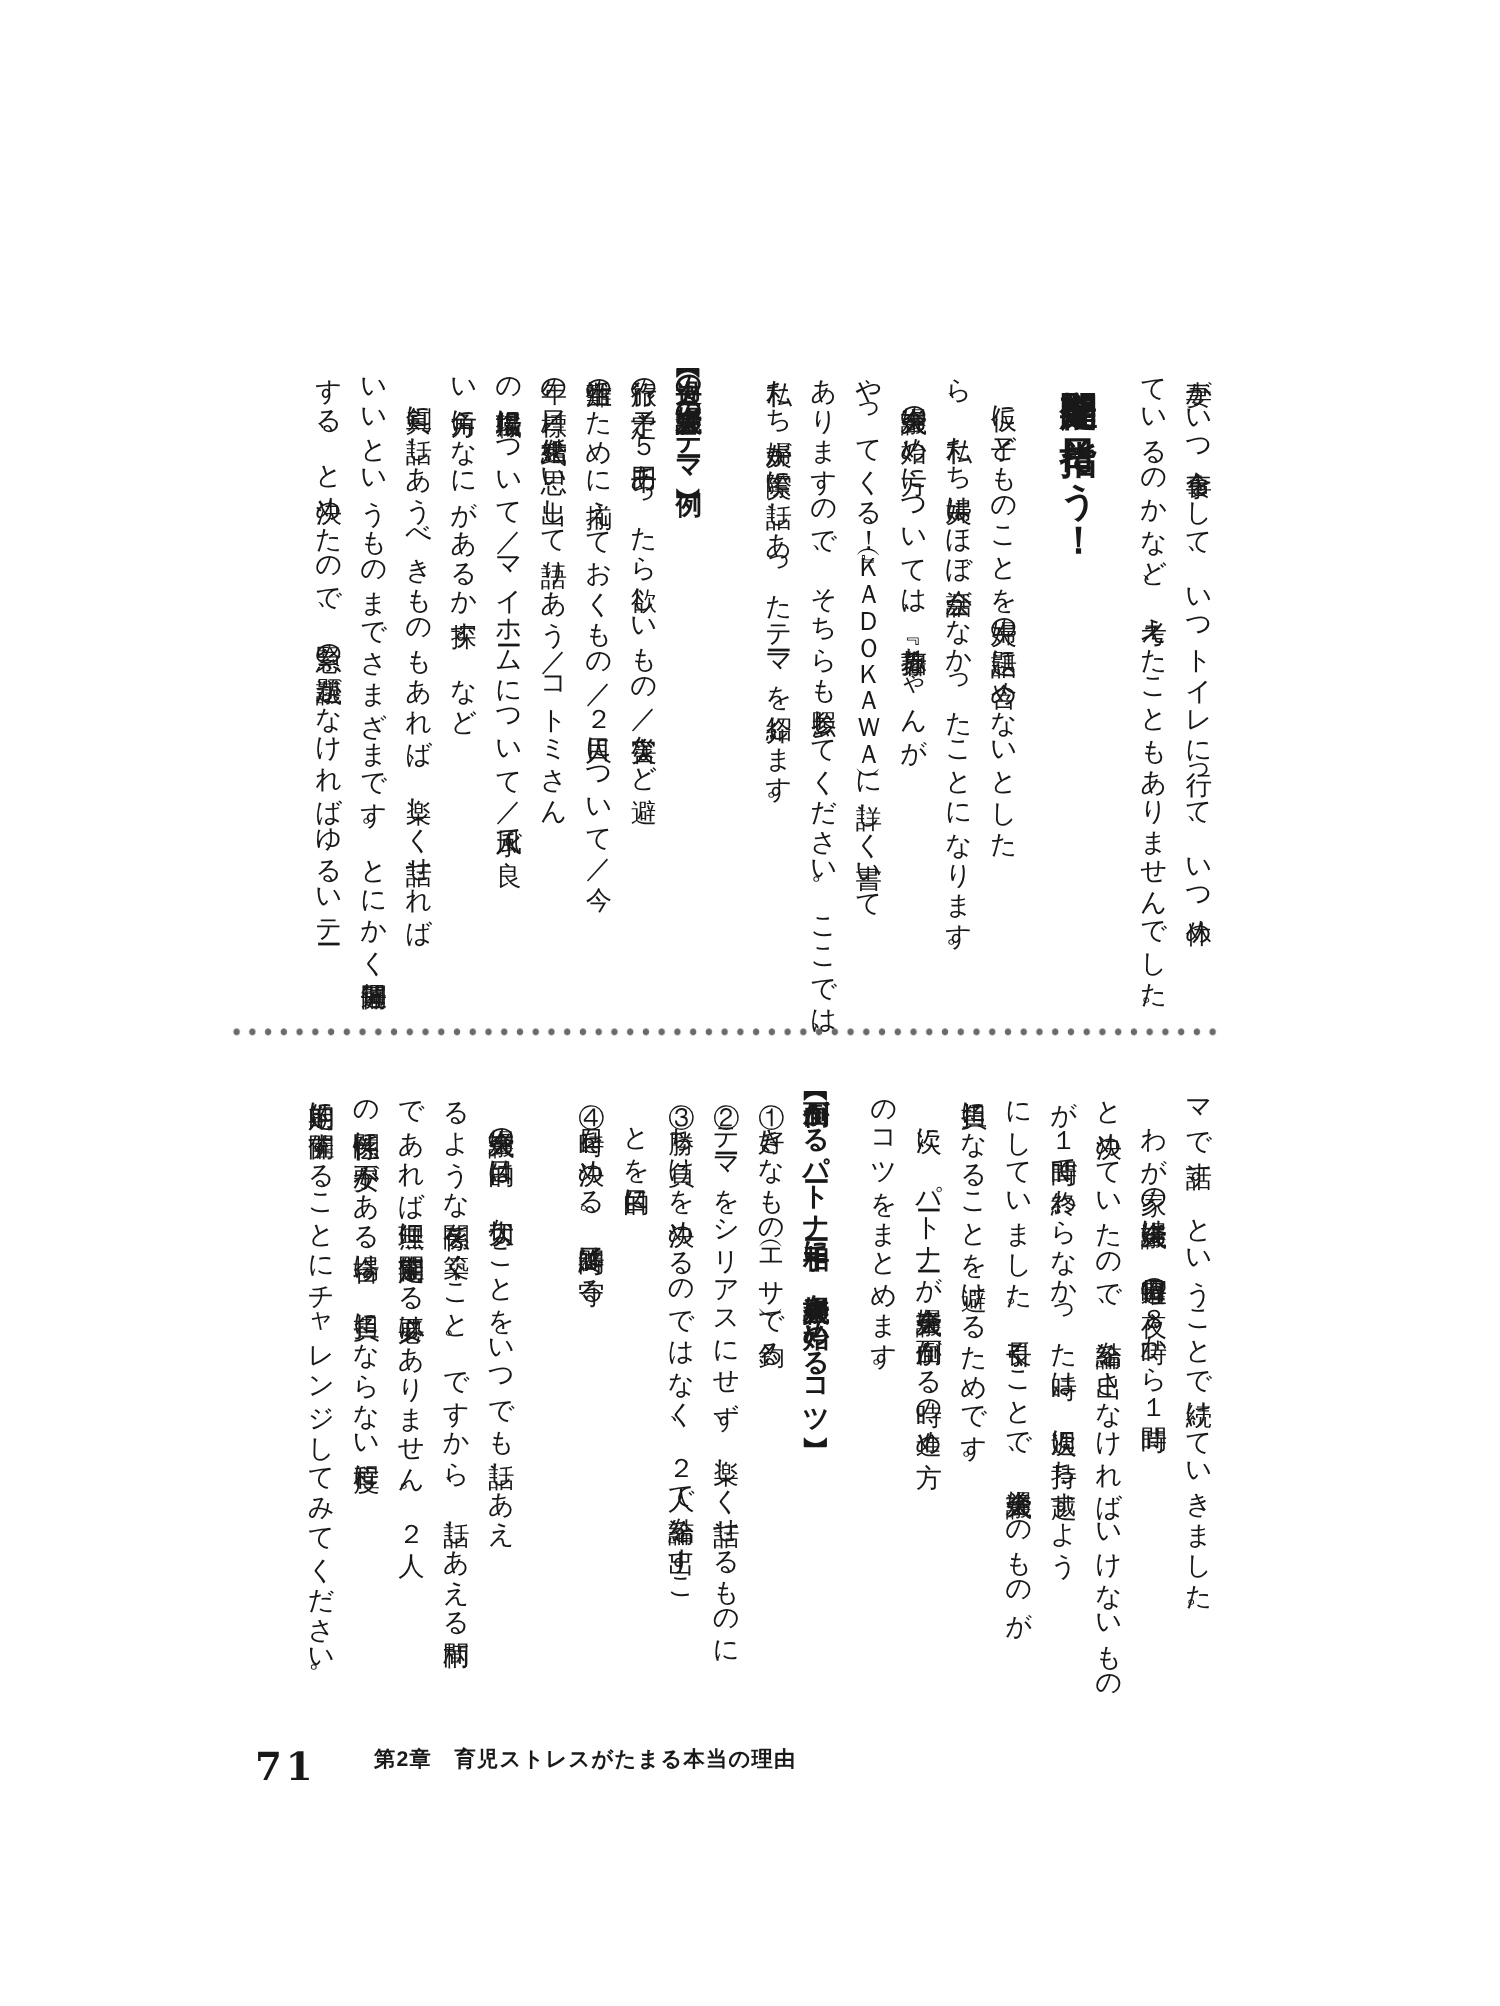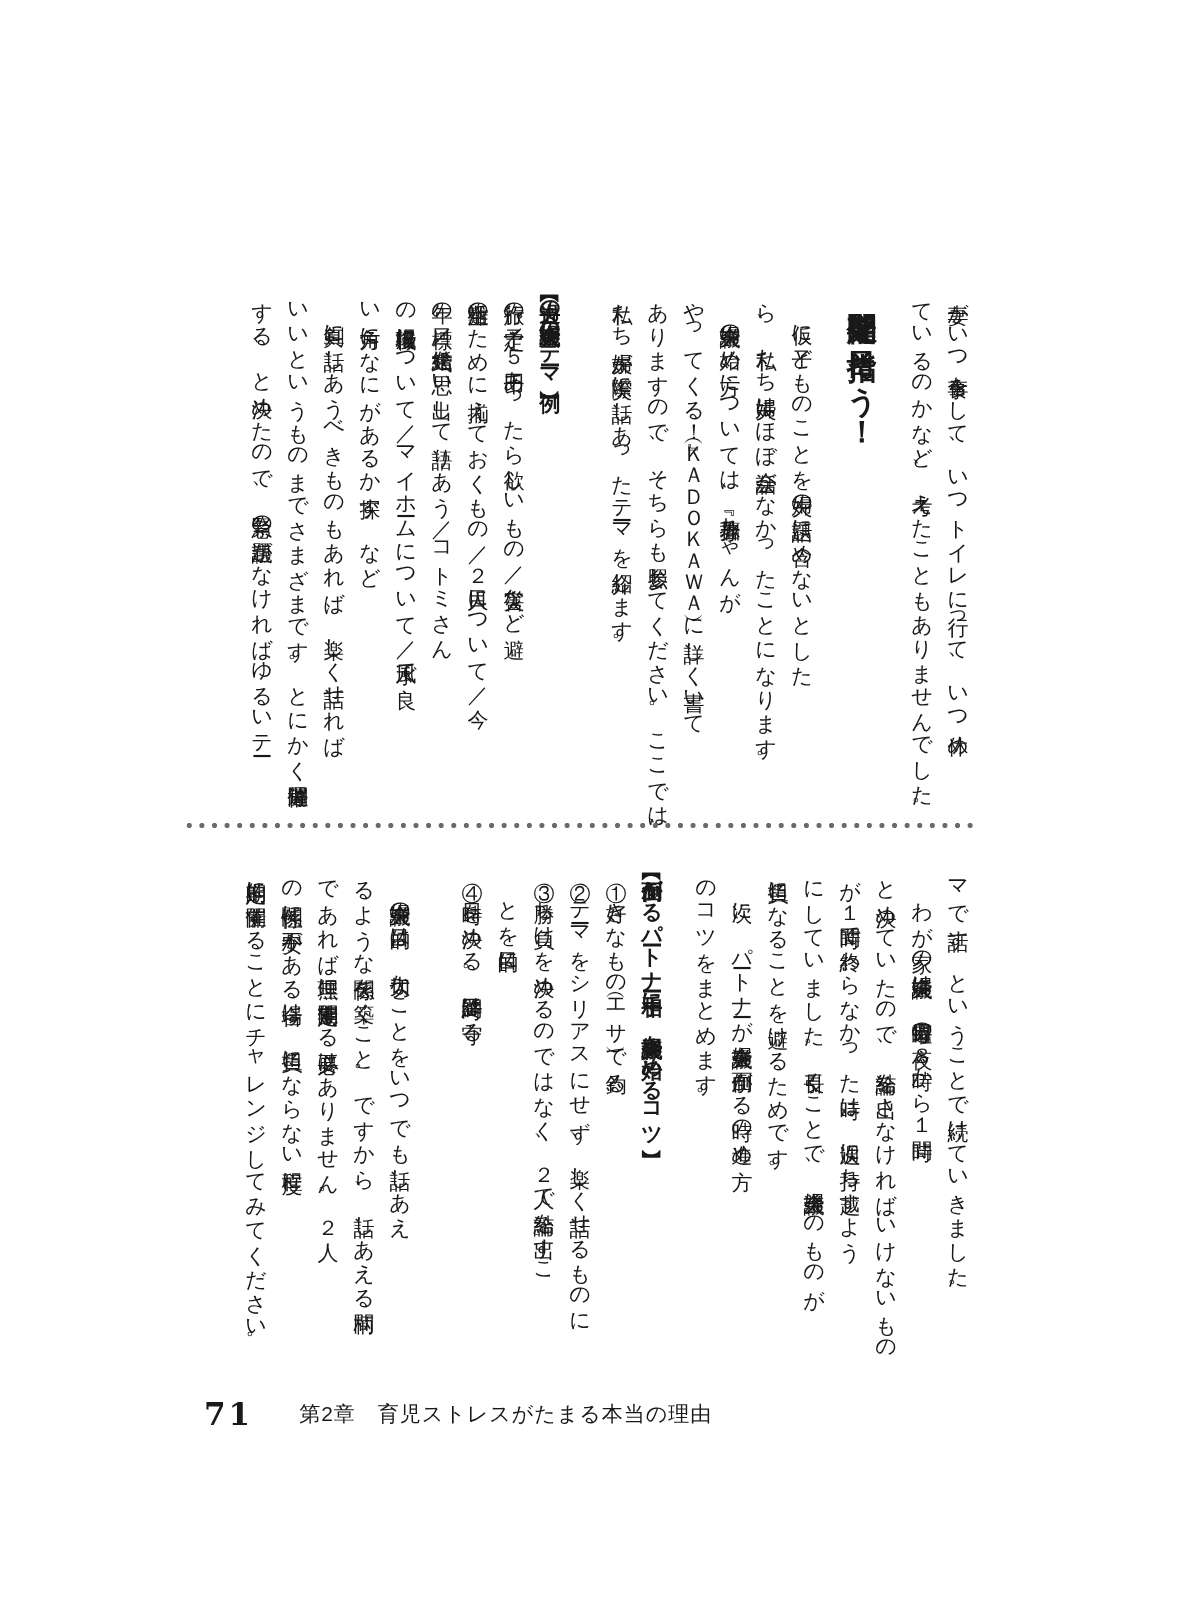--- a/index.html
+++ b/index.html
@@ -59,31 +59,30 @@
     background-repeat: repeat-x;
     background-position: left center;
   }
 
   
   .footer {
     position: absolute;
     left: 204px;
     top: 1396px;
     display: flex;
-    align-items: center;
   }
   .pagenum {
     font-family: "DejaVu Serif", serif;
     font-weight: 900;
     font-size: 31px;
     letter-spacing: 3px;
   }
   .chapter {
-    font-size: 21px;
-    font-weight: 400;
+    font-size: 17px;
+    font-weight: 700;
     margin-left: 46px;
     letter-spacing: 1px;
   }
 </style>
 </head>
 <body>
 
 <div class="page">
 
   <section class="vsection upper">

